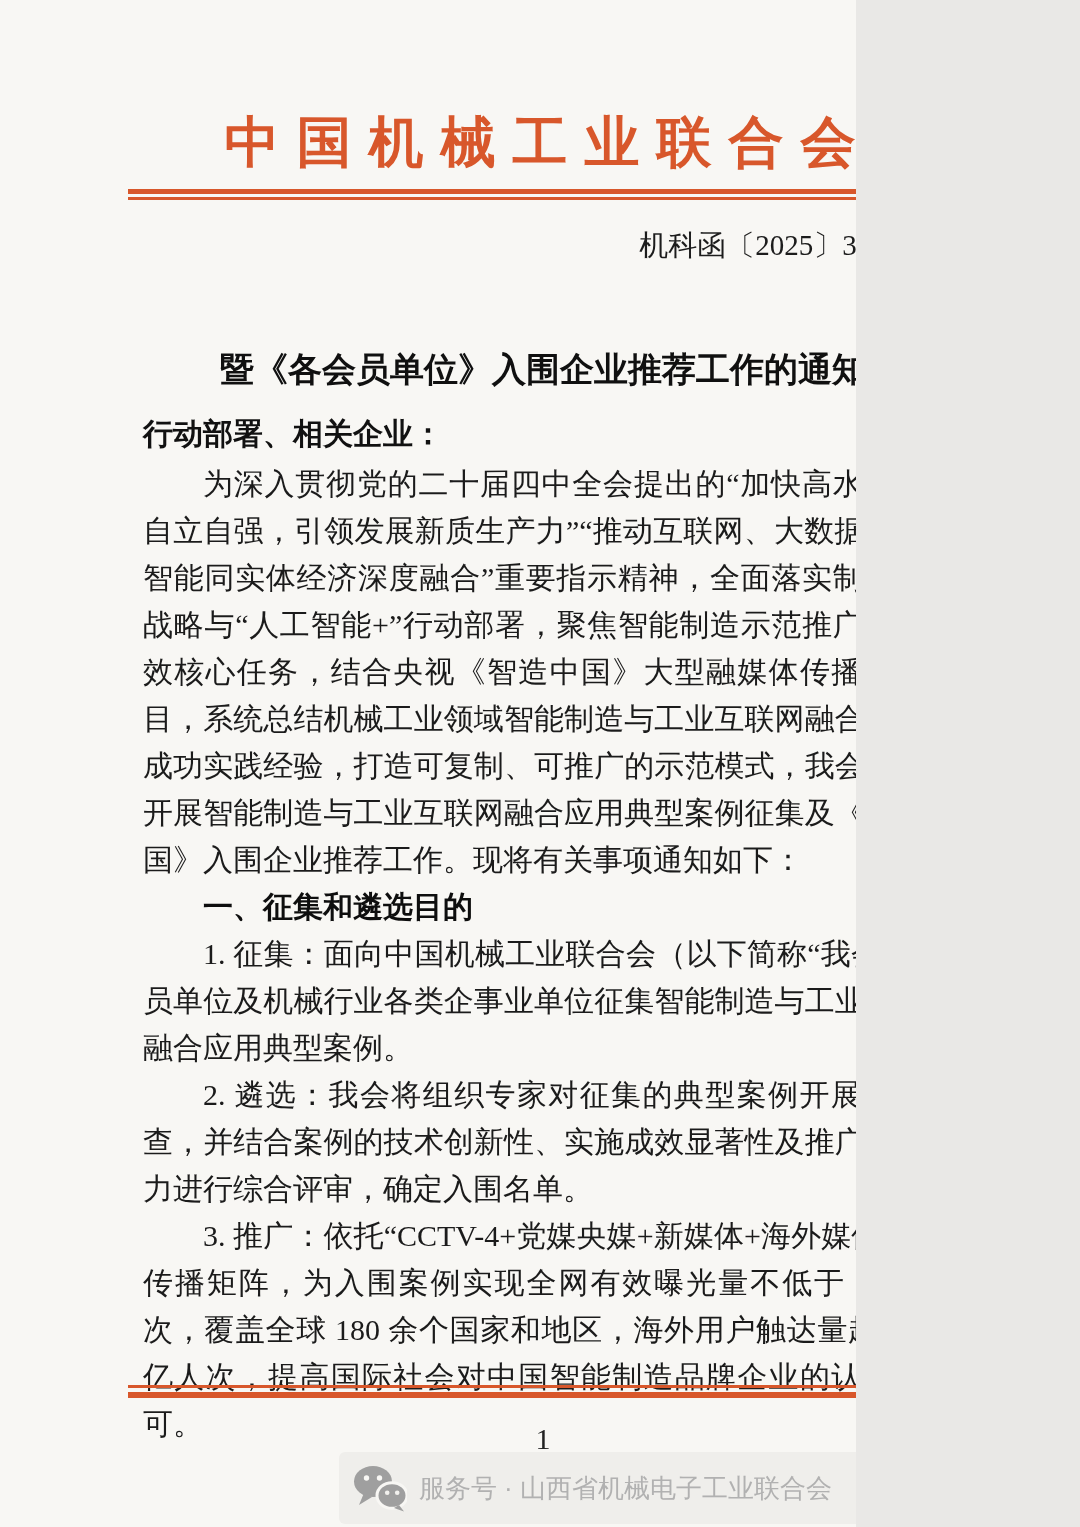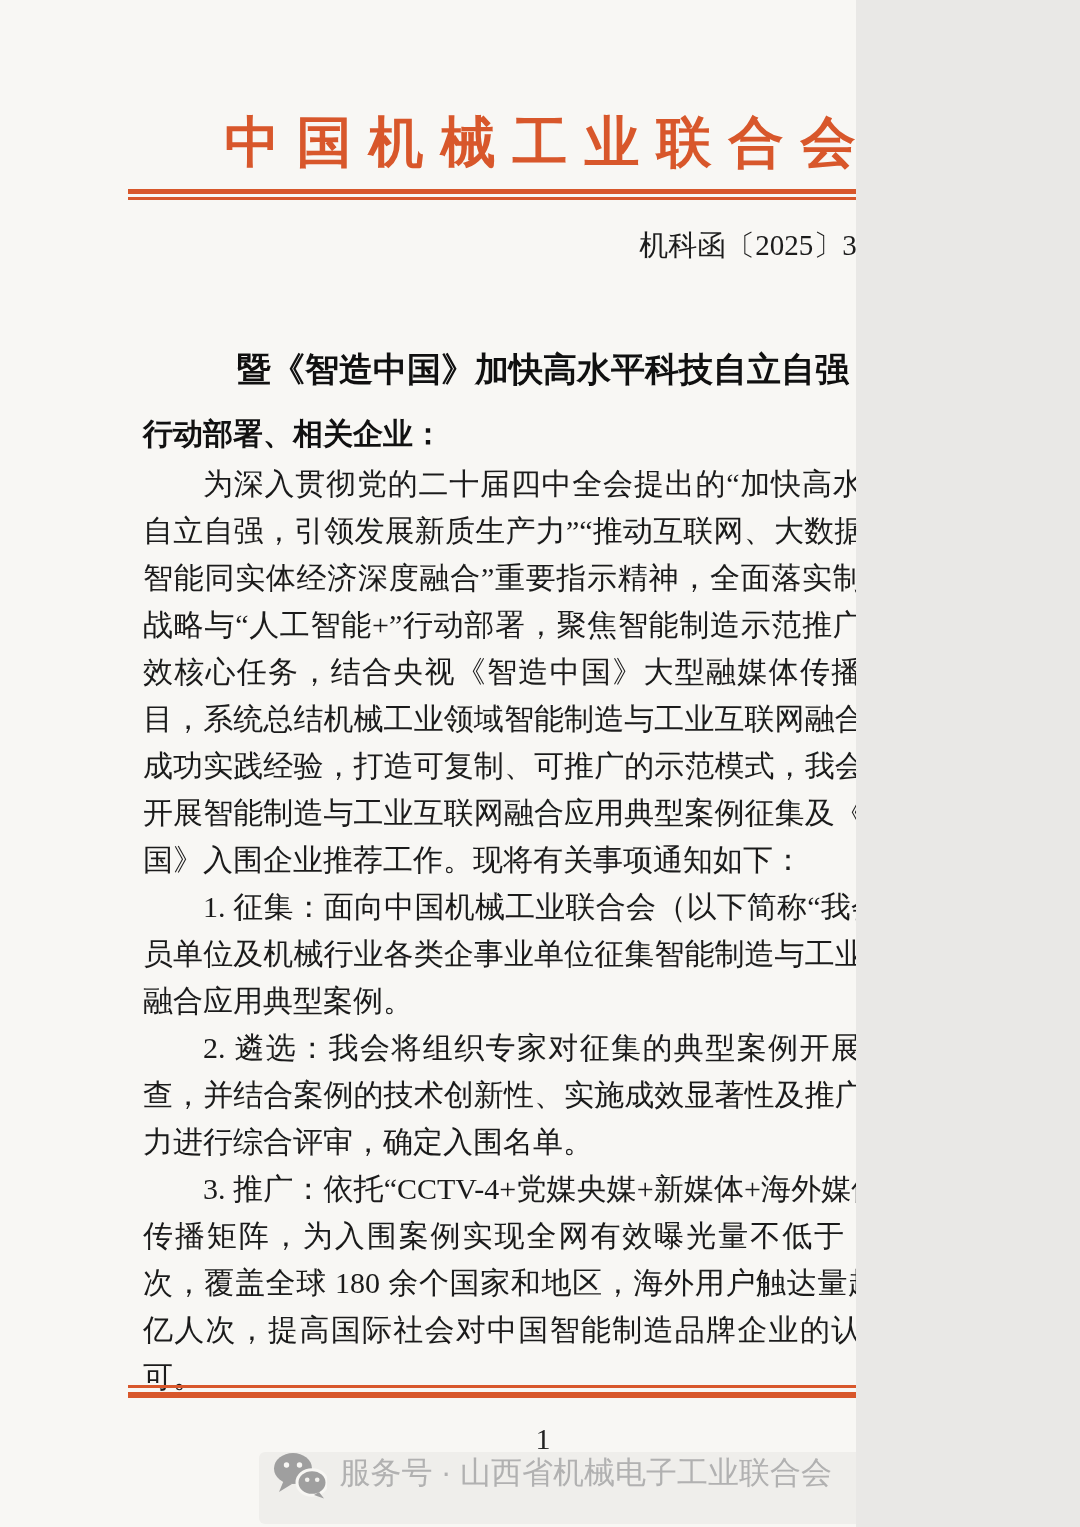--- a/index.html
+++ b/index.html
@@ -56,46 +56,47 @@
   }
   
   .rule-thin-bottom{top:1385px;height:3px;}
   .rule-thick-bottom{top:1392px;height:6px;}
   .page-number{
     position:absolute;top:1422px;left:128px;width:830px;
     text-align:center;font-size:30px;color:#222;
   }
   .watermark{
     position:absolute;top:1452px;right:0;height:72px;
-    display:flex;gap:12px;
+    display:flex;align-items:center;gap:12px;
     padding:0 24px 0 14px;
     background:rgba(130,130,130,0.07);
     border-radius:6px 0 0 6px;
     font-family:"Liberation Sans","DejaVu Sans",sans-serif;
-    font-size:31px;color:#b1b1b1;white-space:nowrap;
+    font-size:26px;color:#b1b1b1;white-space:nowrap;
   }
   .watermark svg{display:block;flex:0 0 auto;}
 </style>
 </head>
 <body>
 
 <div class="page">
 
   <div class="org-name">中国机械工业联合会</div>
   <div class="rule rule-thick-top"></div>
   <div class="rule rule-thin-top"></div>
 
   <div class="doc-number">机科函〔2025〕383 号</div>
 
-  <h1 class="doc-title"><br><span>暨《智造中国》加快高水平科技自立自强</span></h1>
+  <h1 class="doc-title"><br><span>暨《各会员单位》入围企业推荐工作的通知</span></h1>
 
   <div class="salutation">行动部署、相关企业：</div>
 
   <div class="bodytext">
     <p>为深入贯彻党的二十届四中全会提出的“加快高水平科技自立自强，引领发展新质生产力”“推动互联网、大数据、人工智能同实体经济深度融合”重要指示精神，全面落实制造强国战略与“人工智能+”行动部署，聚焦智能制造示范推广提速增效核心任务，结合央视《智造中国》大型融媒体传播工程项目，系统总结机械工业领域智能制造与工业互联网融合应用的成功实践经验，打造可复制、可推广的示范模式，我会拟组织开展智能制造与工业互联网融合应用典型案例征集及《智造中国》入围企业推荐工作。现将有关事项通知如下：</p>
+    <p class="section-heading">一、征集和遴选目的</p>
     <p>1. 征集：面向中国机械工业联合会（以下简称“我会”）会员单位及机械行业各类企事业单位征集智能制造与工业互联网融合应用典型案例。</p>
     <p>2. 遴选：我会将组织专家对征集的典型案例开展形式审查，并结合案例的技术创新性、实施成效显著性及推广价值潜力进行综合评审，确定入围名单。</p>
     <p>3. 推广：依托“CCTV-4+党媒央媒+新媒体+海外媒体”四级传播矩阵，为入围案例实现全网有效曝光量不低于 5000 万次，覆盖全球 180 余个国家和地区，海外用户触达量超过 1.5 亿人次，提高国际社会对中国智能制造品牌企业的认知与认可。</p>
   </div>
 
   <div class="rule rule-thin-bottom"></div>
   <div class="rule rule-thick-bottom"></div>
 
   <div class="page-number">1</div>
 

